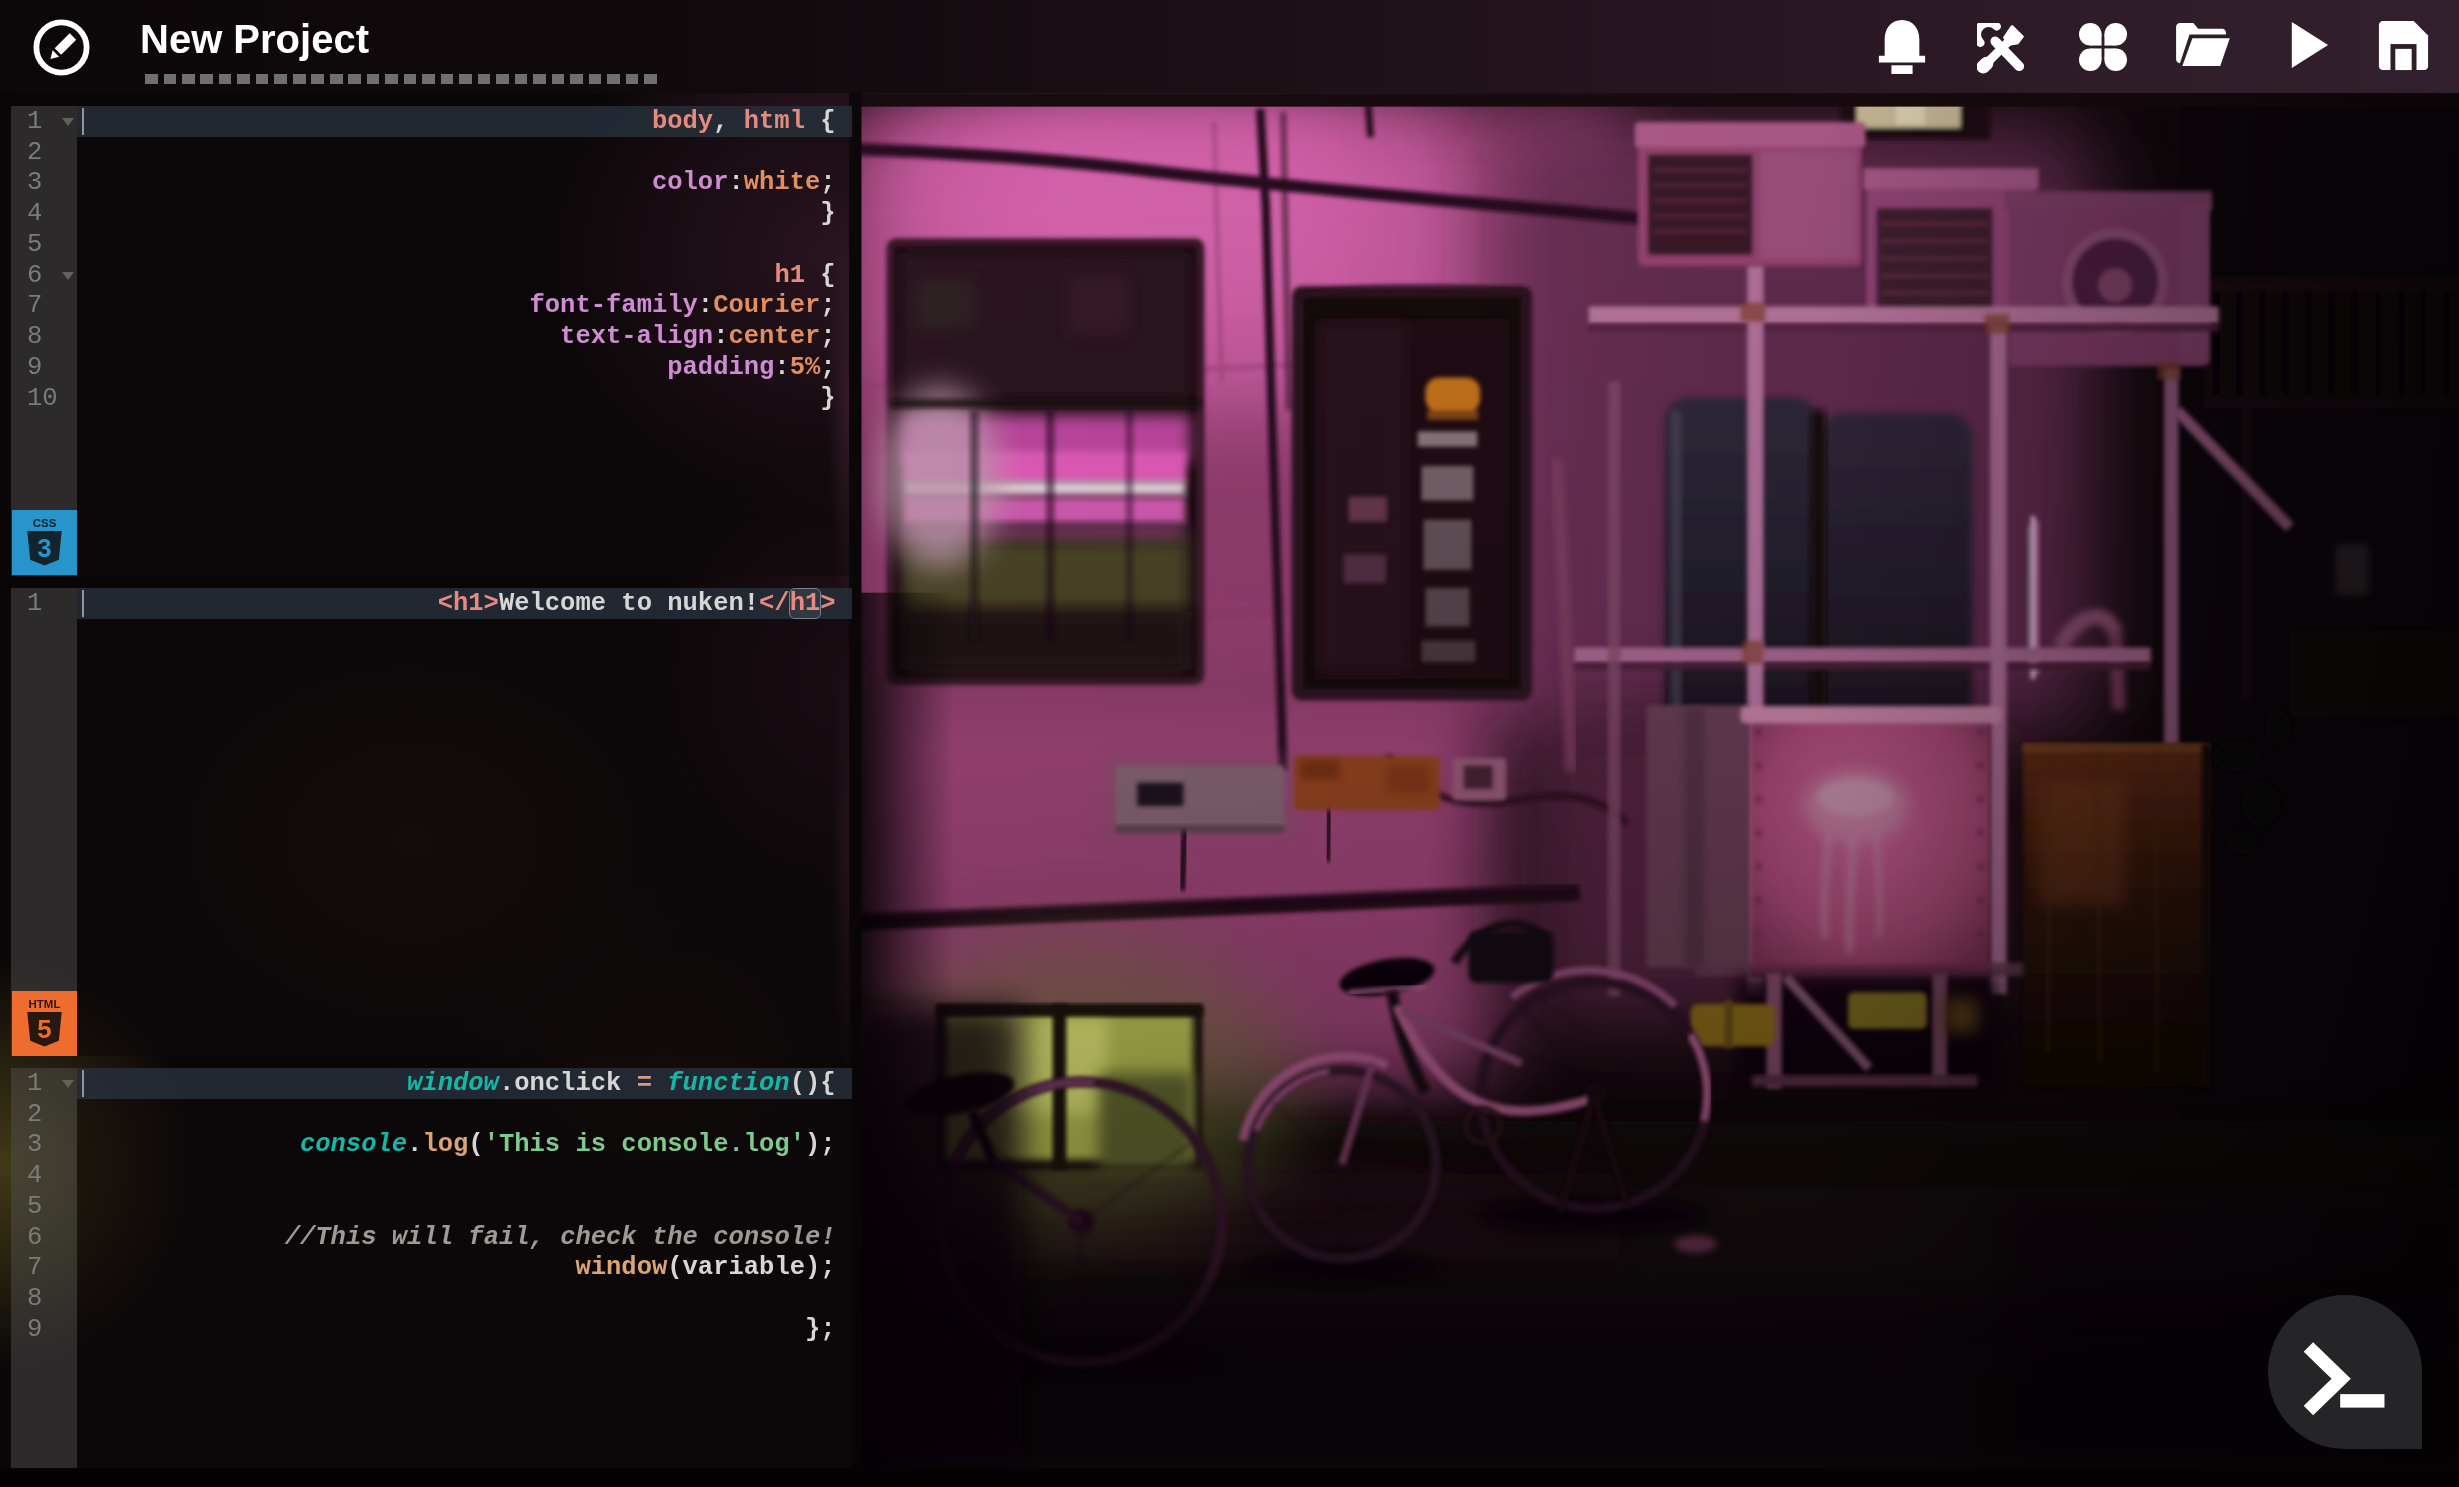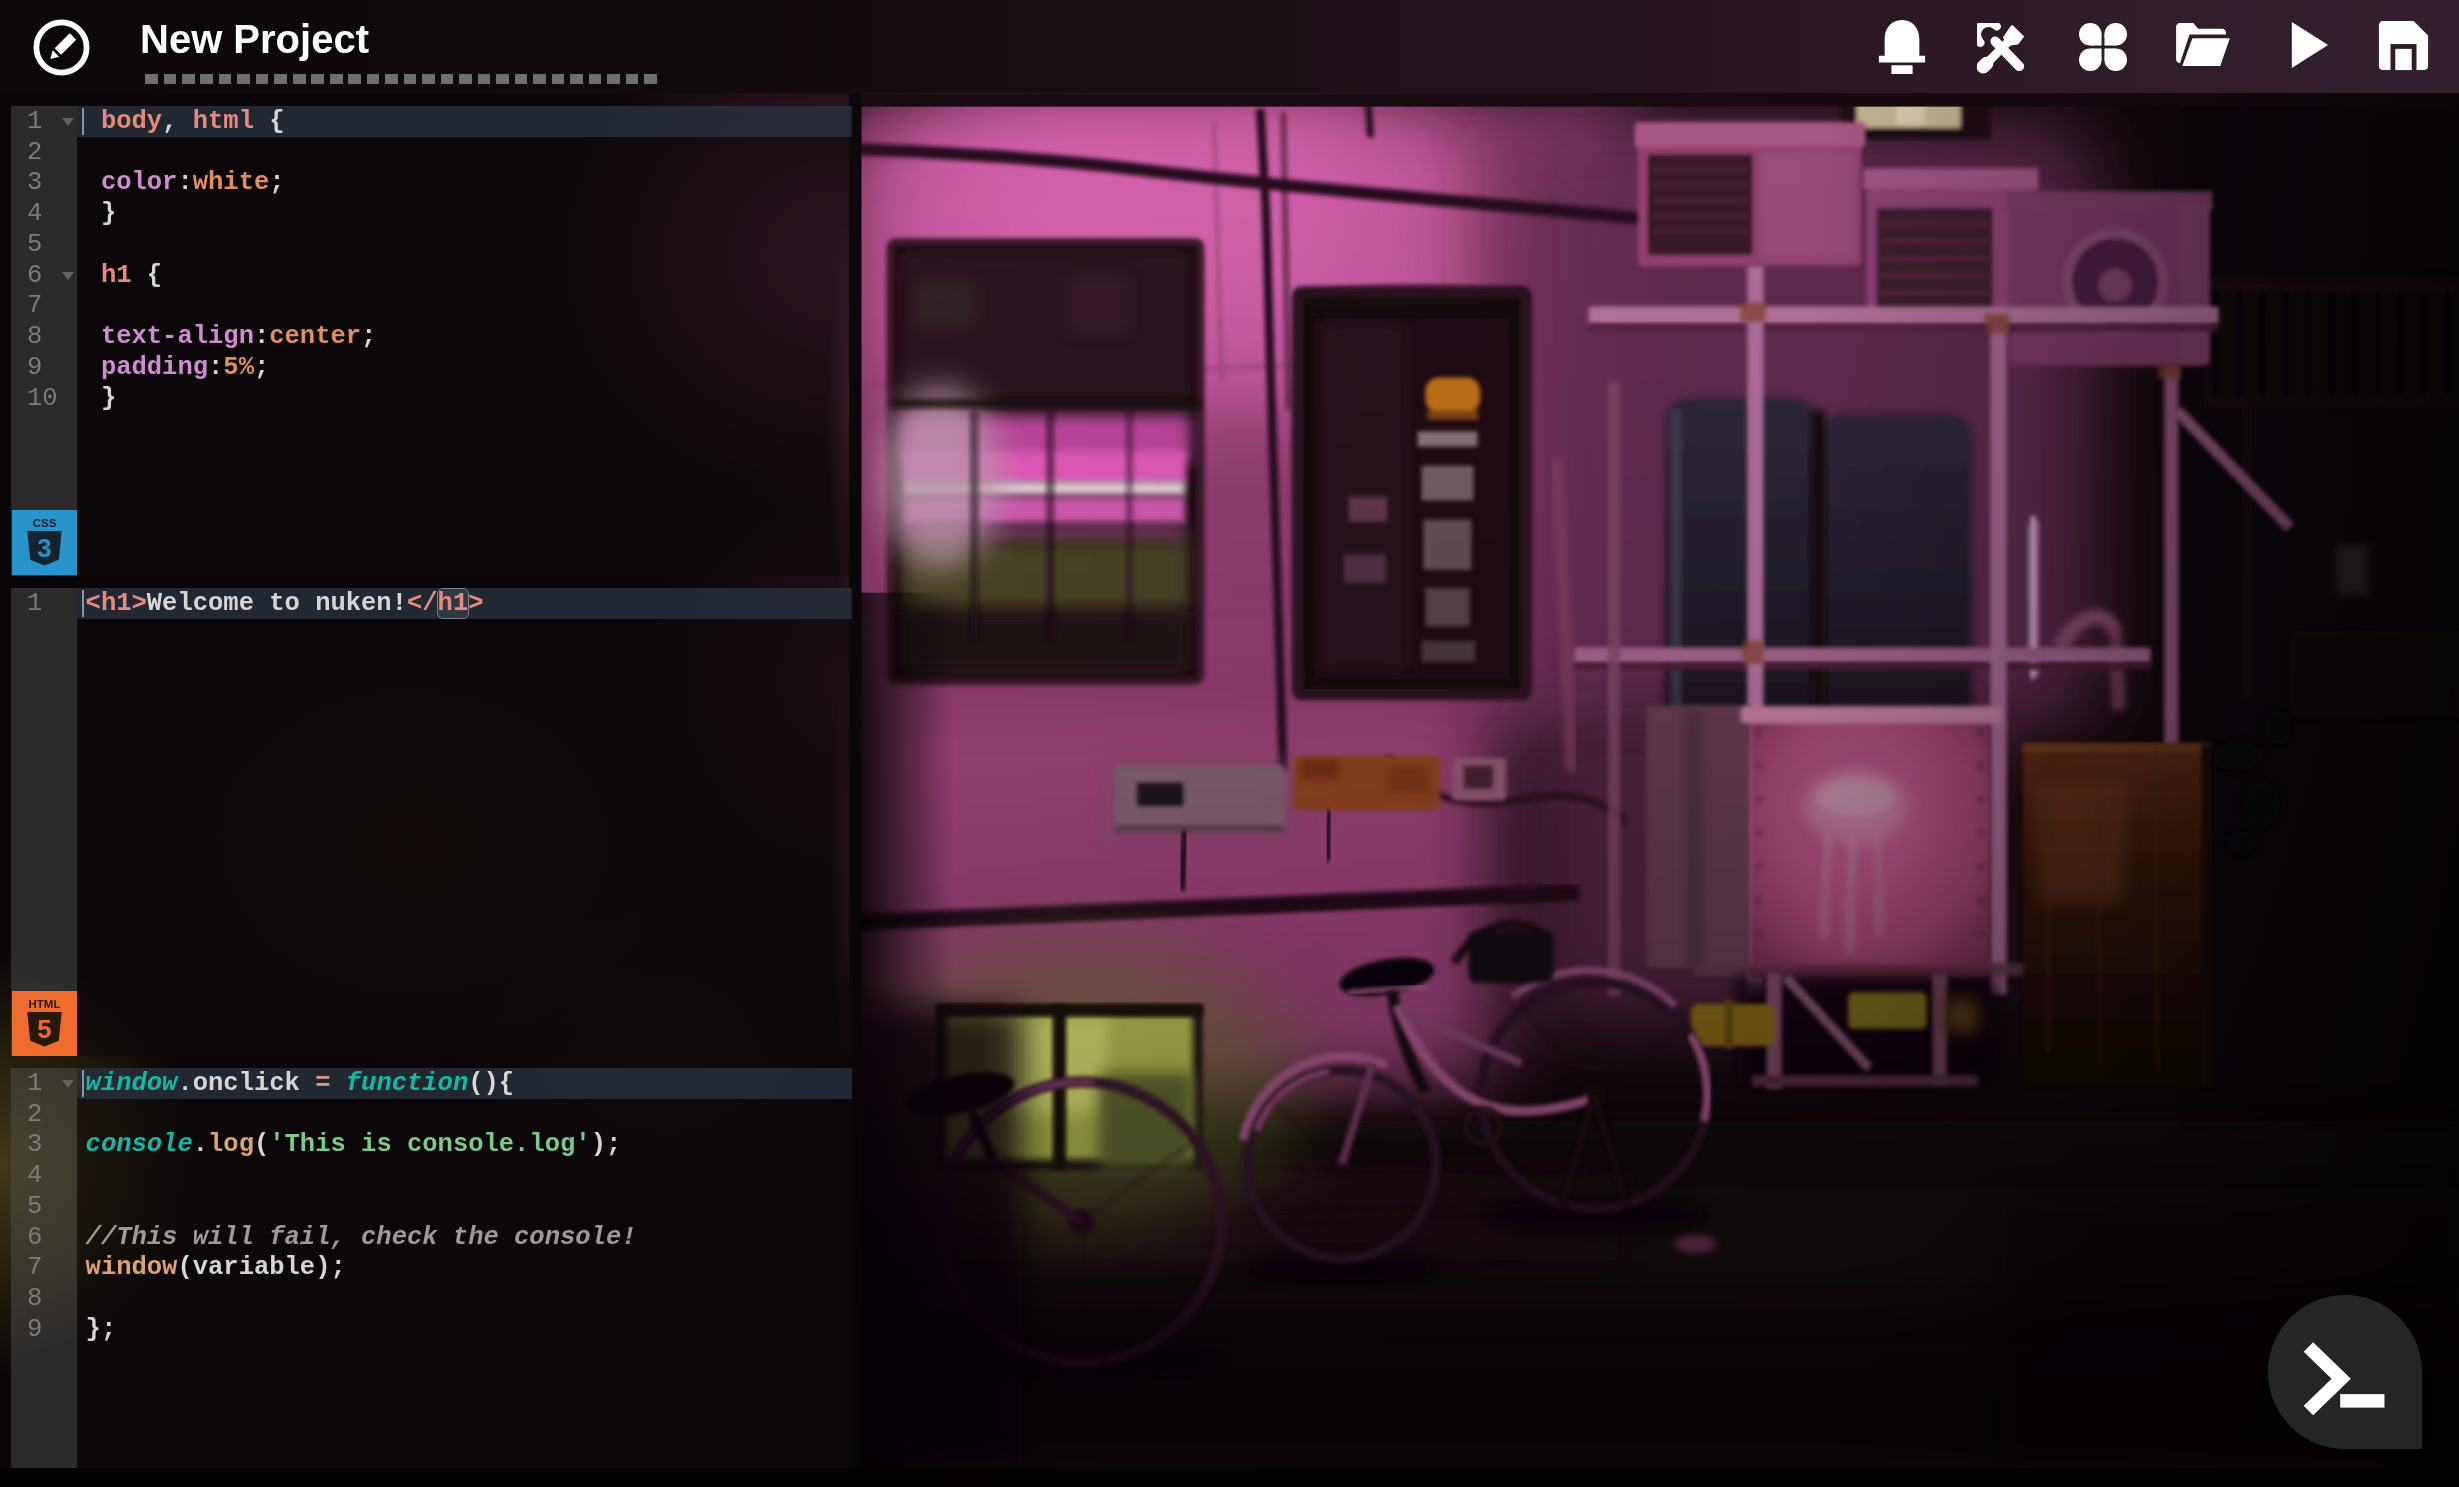--- a/index.html
+++ b/index.html
@@ -25,21 +25,21 @@
   #dashes { position:absolute; left:145px; top:74px; width:516px; height:9.6px;
     background:repeating-linear-gradient(90deg,#6f6f6f 0 12.5px,rgba(0,0,0,0) 12.5px 18.5px); }
   .hico { position:absolute; top:0; }
   
   .pane { position:absolute; left:10.6px; width:841px; }
   .pane .gut { position:absolute; left:0; top:0; width:66px; height:100%; background:rgba(82,82,82,.48); }
   .pane .codebg { position:absolute; left:66px; top:0; right:0; height:100%; background:rgba(14,9,11,.55); }
   .gnum { position:absolute; left:16.3px; width:48px; height:31px; line-height:31px;
     font-family:"Liberation Mono", monospace; font-size:25.5px; color:#7b7b7b; }
   .cl { position:absolute; left:75px; right:16px; height:31px; line-height:31px; white-space:pre;
-    font-family:"Liberation Mono", monospace; font-size:25.5px; font-weight:bold; color:#d6d6d6; }
+    font-family:"Liberation Mono", monospace; font-size:25.5px; font-weight:bold; color:#d6d6d6;text-align:right; }
   .hl { position:absolute; left:66px; right:0; height:31px; background:rgba(42,52,66,.74); }
   .cur { position:absolute; left:71px; width:2.9px; height:27px; margin-top:1.9px; background:#8e959d; }
   .arrow { position:absolute; left:51px; width:0; height:0; border-left:6.7px solid rgba(0,0,0,0);
     border-right:6.7px solid rgba(0,0,0,0); border-top:8.6px solid #62625a; margin-top:11.5px; }
   .sel { color:#e58a7e; } .prop { color:#cf8cd4; } .val { color:#e18e60; }
   .pnk { color:#14b8a6; font-style:italic; } .tan { color:#dca472; } .grn { color:#7ec98c; }
   .cmt { color:#9e9a96; font-style:italic; } .op { color:#d79a86; }
   .tagbox { background:rgba(70,80,92,.4); outline:1.9px solid rgba(148,158,170,.75); border-radius:4.8px; }
   .badge { position:absolute; left:1px; width:65px; height:65px; }
   
@@ -474,20 +474,21 @@
     <div class="gnum" style="top:154px">6</div>
       <div class="arrow" style="top:154px"></div>
     <div class="gnum" style="top:184px">7</div>
     <div class="gnum" style="top:215px">8</div>
     <div class="gnum" style="top:246px">9</div>
     <div class="gnum" style="top:277px">10</div>
     <div class="cl" style="top:0"> <span class="sel">body</span>, <span class="sel">html</span> {</div>
     <div class="cl" style="top:61px"> <span class="prop">color</span>:<span class="val">white</span>;</div>
     <div class="cl" style="top:92px"> }</div>
     <div class="cl" style="top:154px"> <span class="sel">h1</span> {</div>
+    <div class="cl" style="top:184px"> <span class="prop">font-family</span>:<span class="val">Courier</span>;</div>
     <div class="cl" style="top:215px"> <span class="prop">text-align</span>:<span class="val">center</span>;</div>
     <div class="cl" style="top:246px"> <span class="prop">padding</span>:<span class="val">5%</span>;</div>
     <div class="cl" style="top:277px"> }</div>
     <svg class="badge" style="top:404px" viewBox="0 0 68 68">
       <rect width="68" height="68" fill="#2795cc"></rect>
       <text x="34" y="18" text-anchor="middle" font-family="Liberation Sans" font-size="12" font-weight="bold" fill="#13242e">CSS</text>
       <path d="M16 22 L52 22 L49 52 L34 58 L19 52 Z" fill="#13242e"></path>
       <text x="34" y="49" text-anchor="middle" font-family="Liberation Sans" font-size="27" font-weight="bold" fill="#2795cc">3</text>
     </svg>
   </div>

